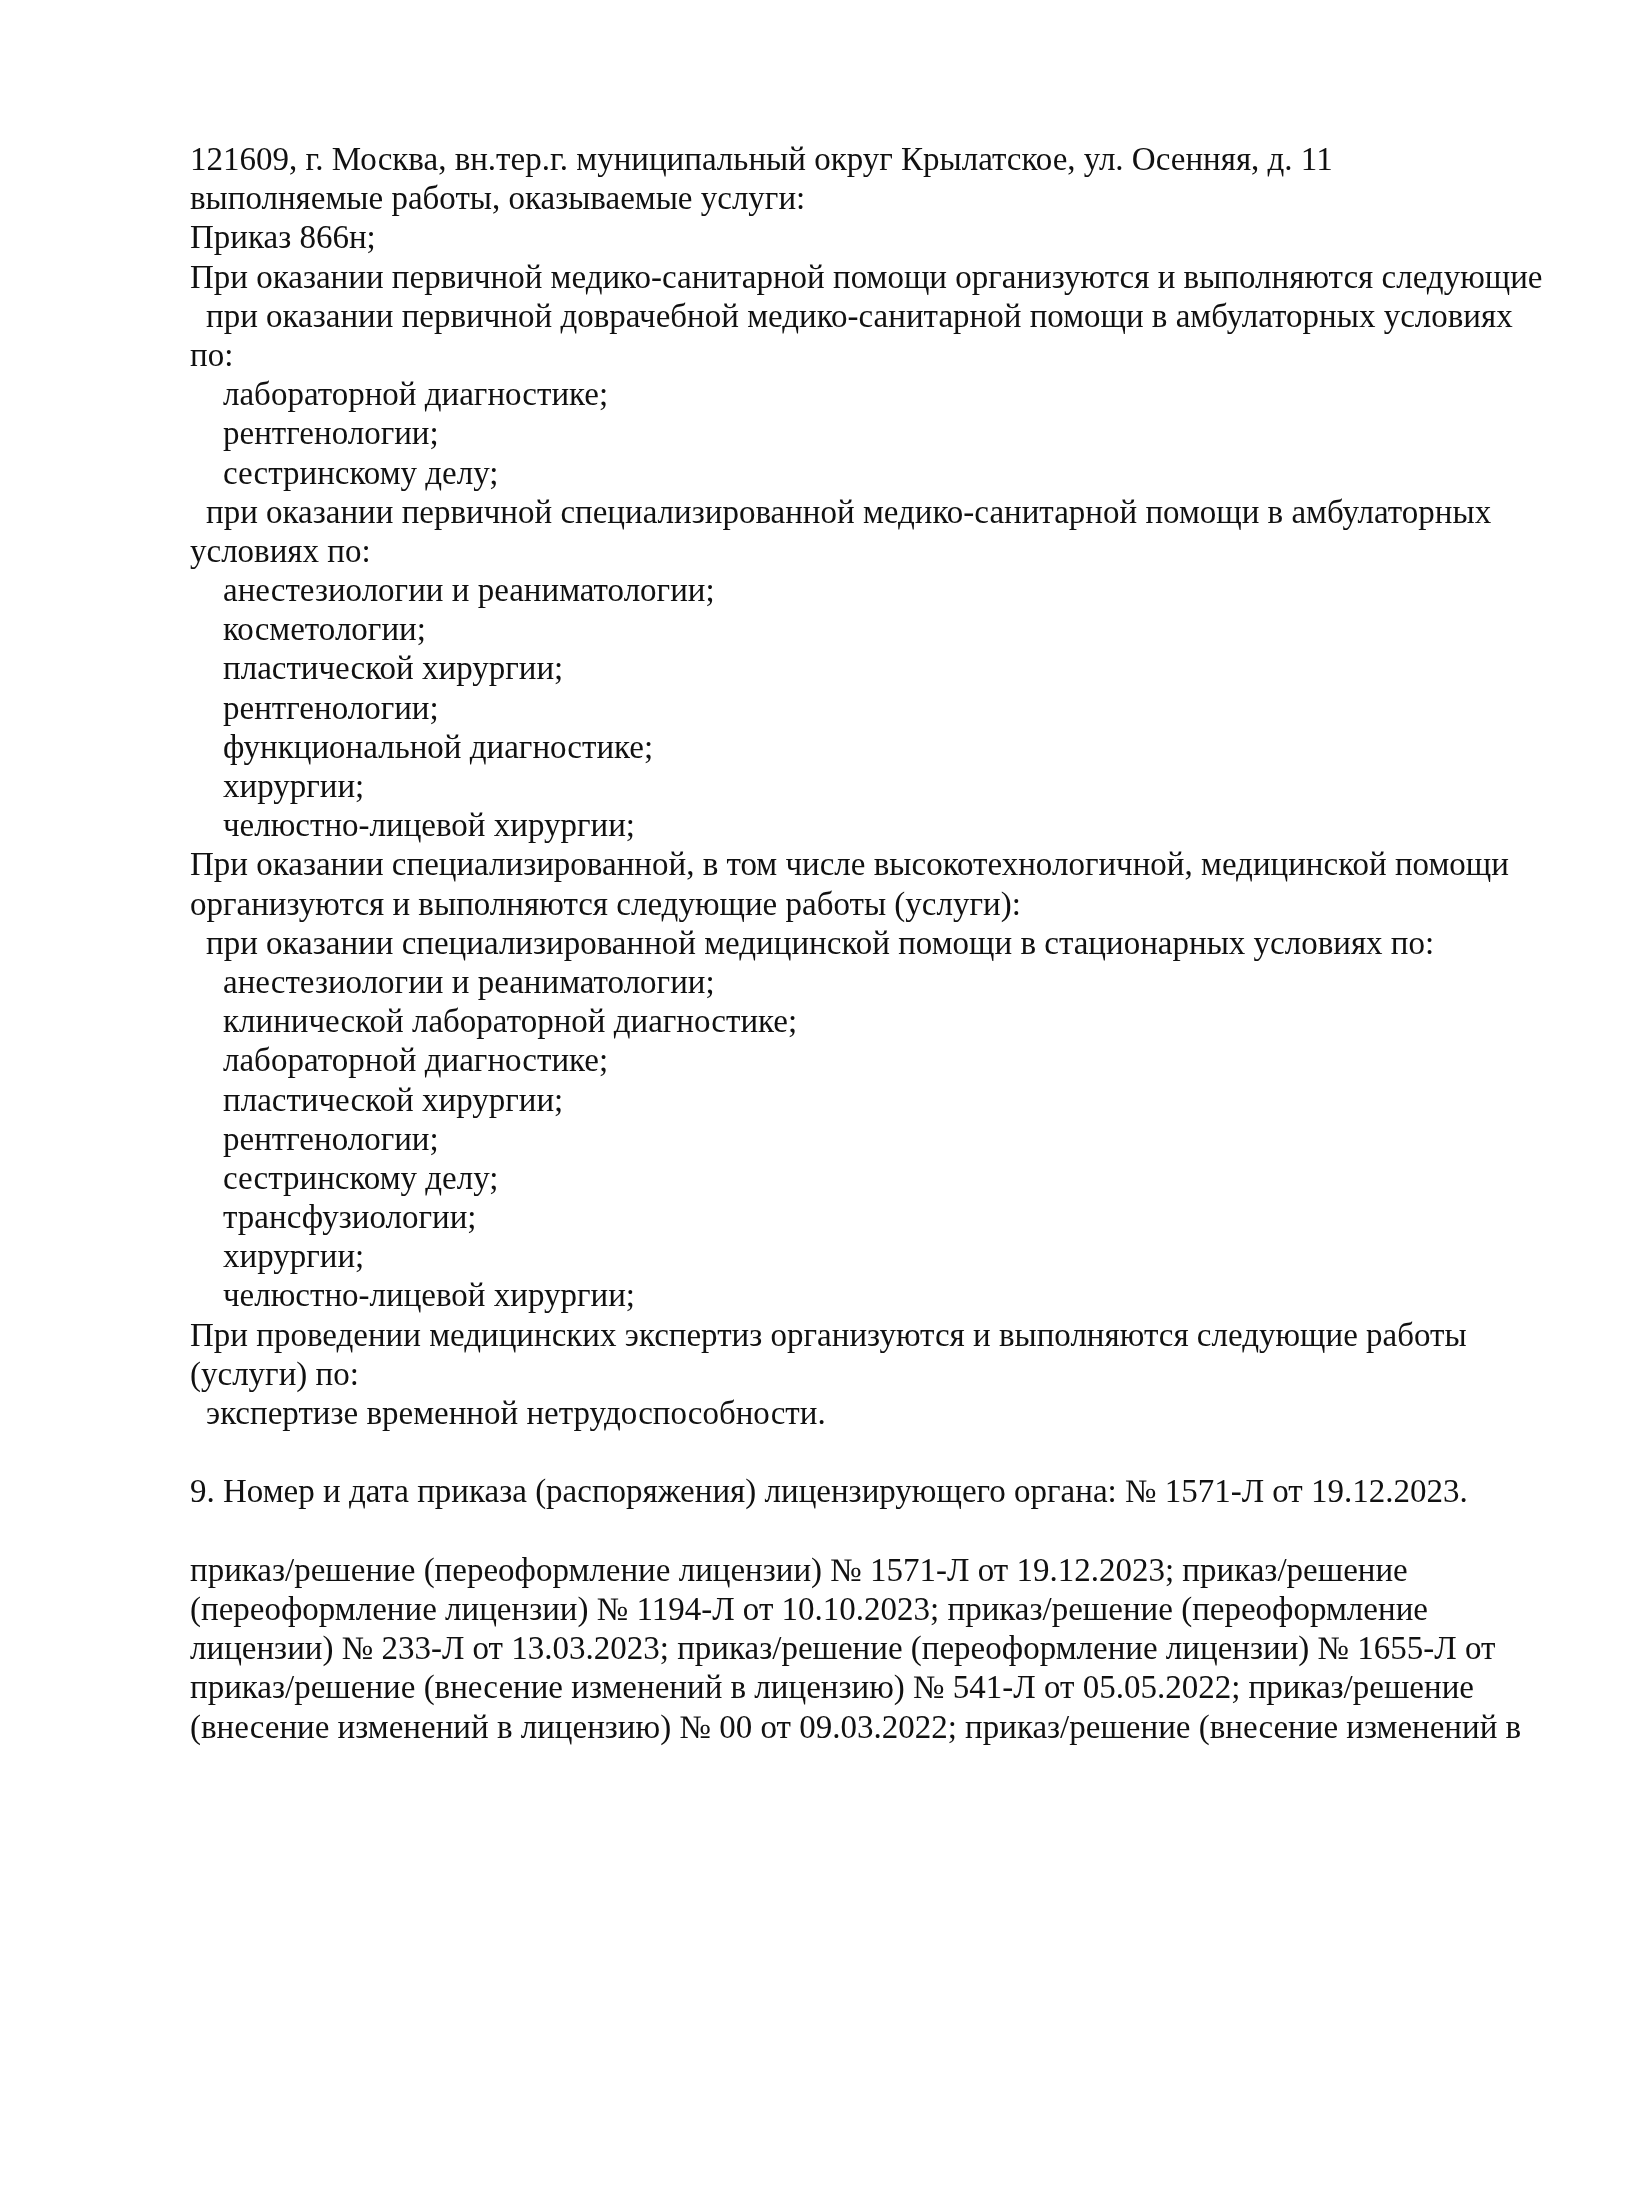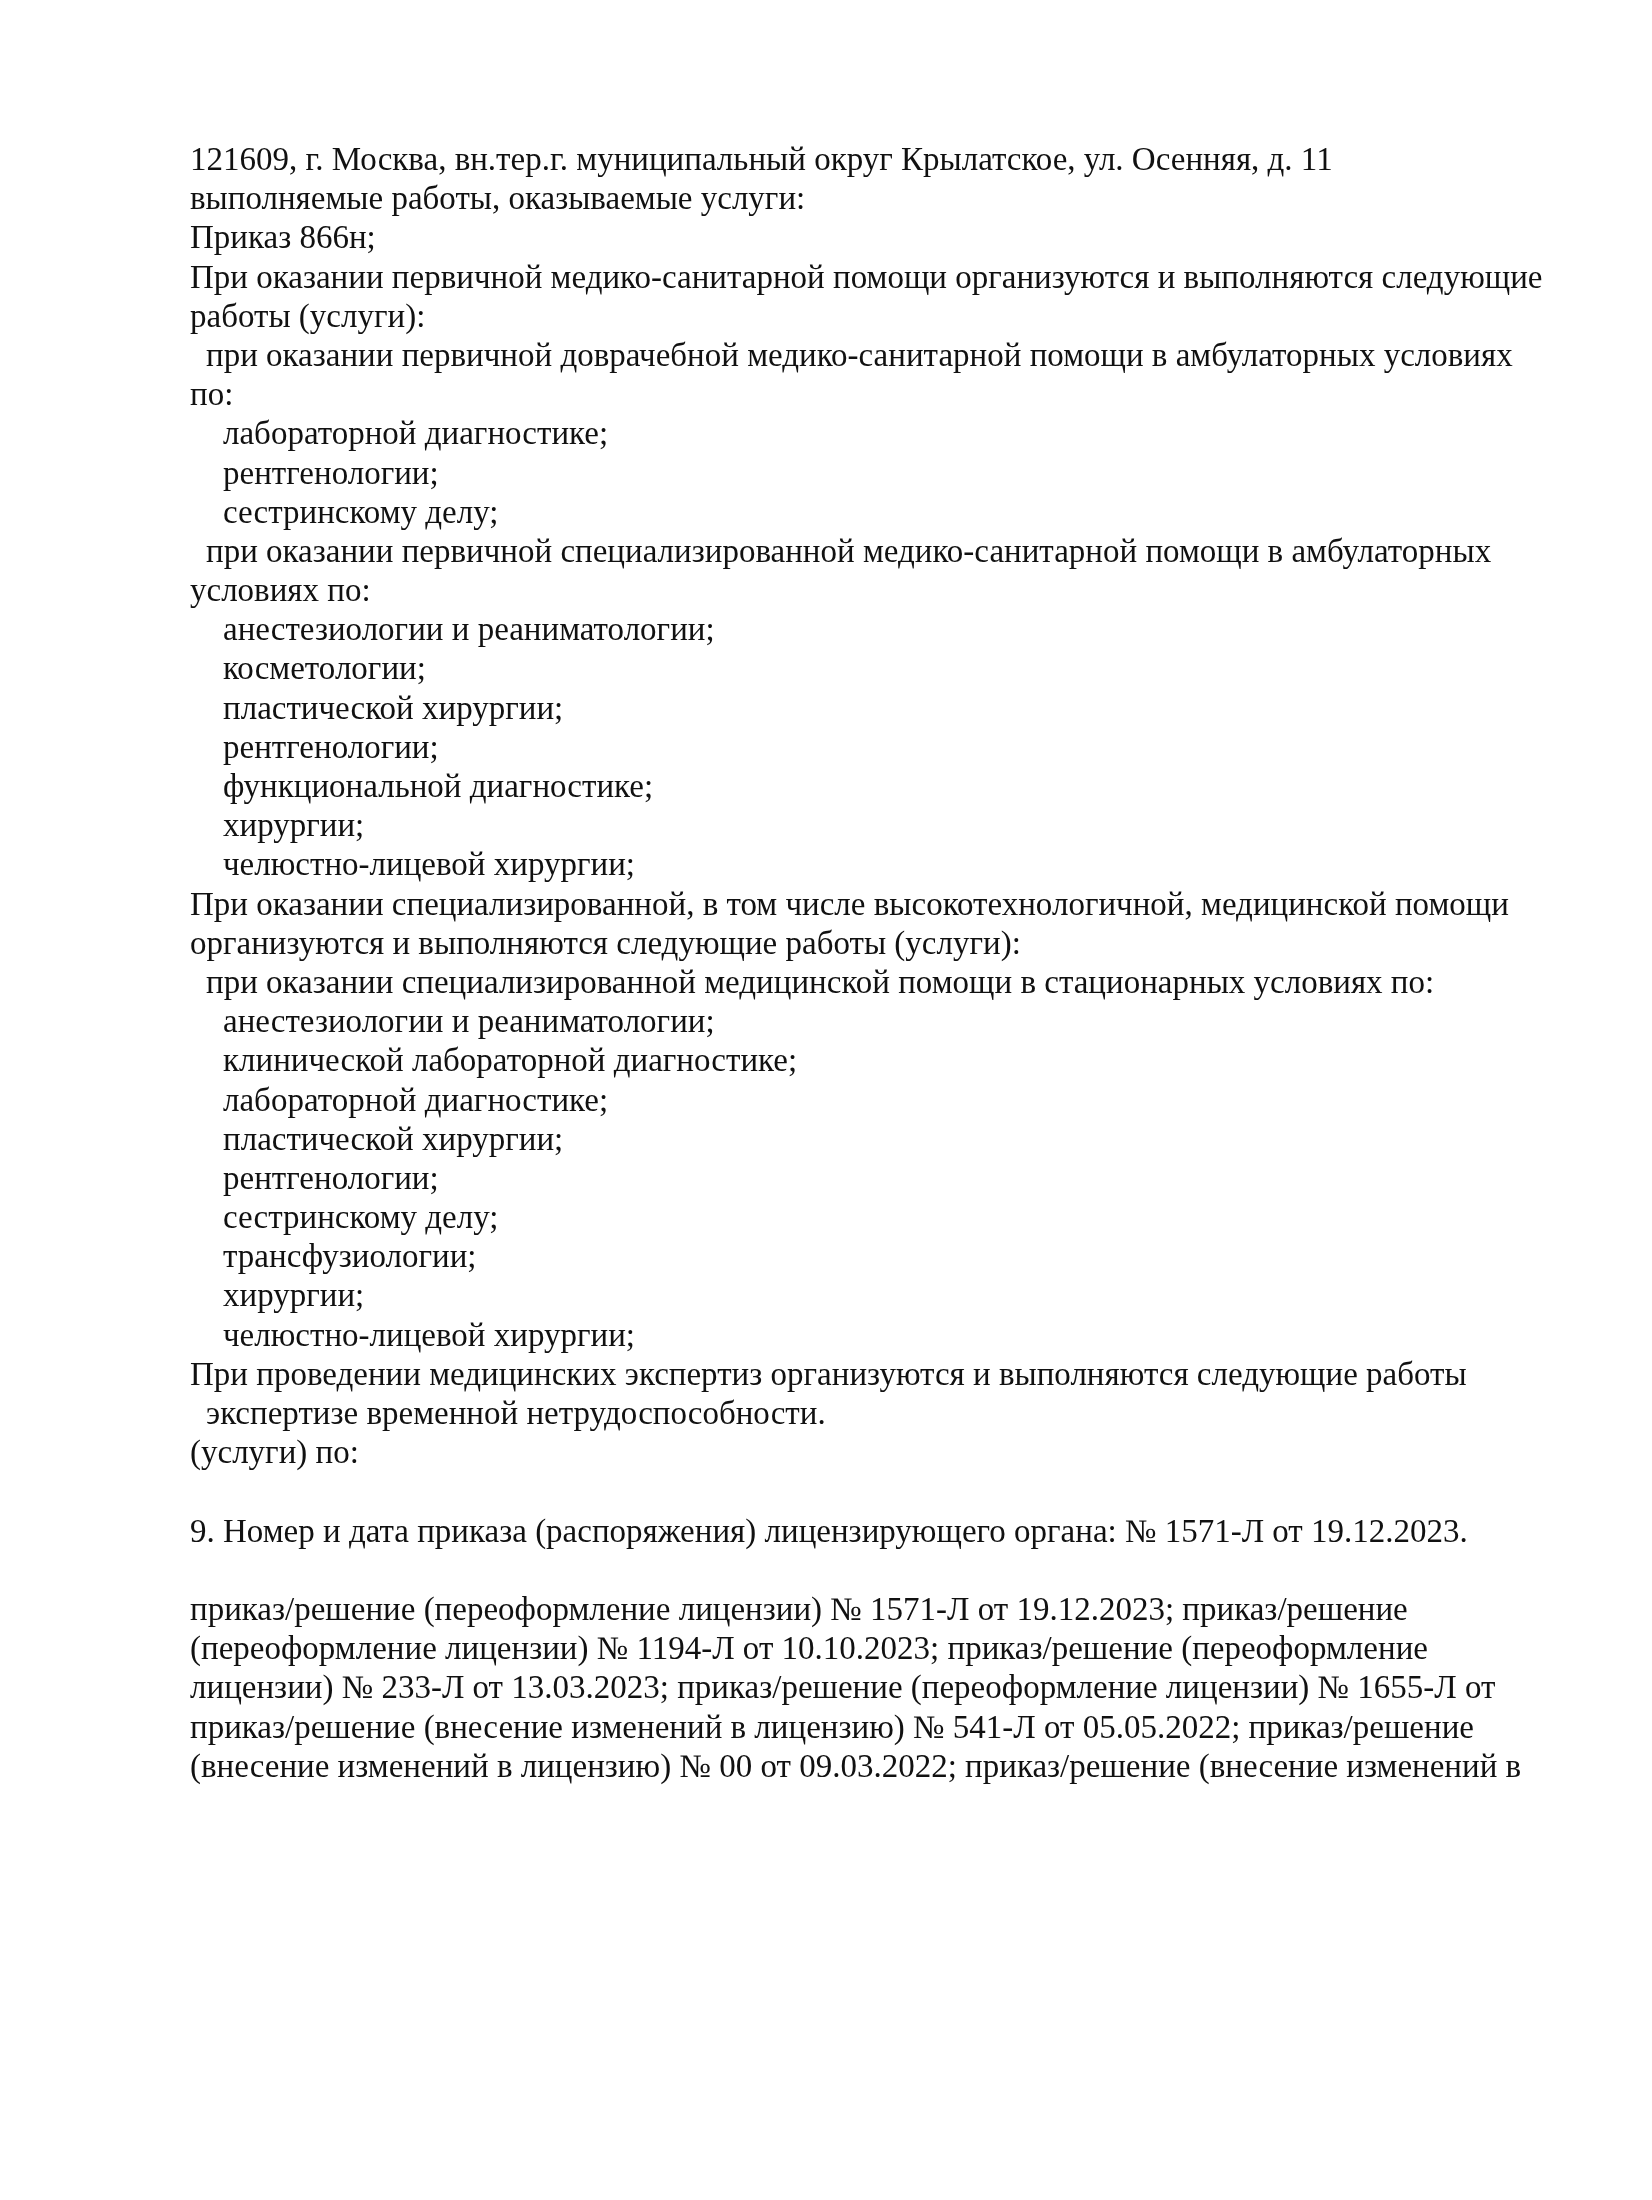--- a/index.html
+++ b/index.html
@@ -21,21 +21,20 @@
 </style>
 </head>
 <body>
 
 <div class="page">
   <span class="line">121609, г. Москва, вн.тер.г. муниципальный округ Крылатское, ул. Осенняя, д. 11</span>
   <span class="line">выполняемые работы, оказываемые услуги:</span>
   <span class="line">Приказ 866н;</span>
 
   <span class="line">При оказании первичной медико-санитарной помощи организуются и выполняются следующие</span>
-  <span class="line">работы (услуги):</span>
 
   <span class="line ind1">при оказании первичной доврачебной медико-санитарной помощи в амбулаторных условиях</span>
   <span class="line">по:</span>
   <span class="line ind2">лабораторной диагностике;</span>
   <span class="line ind2">рентгенологии;</span>
   <span class="line ind2">сестринскому делу;</span>
 
   <span class="line ind1">при оказании первичной специализированной медико-санитарной помощи в амбулаторных</span>
   <span class="line">условиях по:</span>
   <span class="line ind2">анестезиологии и реаниматологии;</span>
@@ -53,22 +52,22 @@
   <span class="line ind2">клинической лабораторной диагностике;</span>
   <span class="line ind2">лабораторной диагностике;</span>
   <span class="line ind2">пластической хирургии;</span>
   <span class="line ind2">рентгенологии;</span>
   <span class="line ind2">сестринскому делу;</span>
   <span class="line ind2">трансфузиологии;</span>
   <span class="line ind2">хирургии;</span>
   <span class="line ind2">челюстно-лицевой хирургии;</span>
 
   <span class="line">При проведении медицинских экспертиз организуются и выполняются следующие работы</span>
+  <span class="line">(услуги) по:</span>
   <span class="line ind1">экспертизе временной нетрудоспособности.</span>
-  <span class="line">(услуги) по:</span>
 
   <span class="blank" style="display:block"></span>
   <span class="line">9. Номер и дата приказа (распоряжения) лицензирующего органа: № 1571-Л от 19.12.2023.</span>
 
   <span class="blank" style="display:block"></span>
   <span class="line">приказ/решение (переоформление лицензии) № 1571-Л от 19.12.2023; приказ/решение</span>
   <span class="line">(переоформление лицензии) № 1194-Л от 10.10.2023; приказ/решение (переоформление</span>
   <span class="line">лицензии) № 233-Л от 13.03.2023; приказ/решение (переоформление лицензии) № 1655-Л от</span>
   <span class="line">приказ/решение (внесение изменений в лицензию) № 541-Л от 05.05.2022; приказ/решение</span>
   <span class="line">(внесение изменений в лицензию) № 00 от 09.03.2022; приказ/решение (внесение изменений в</span>

